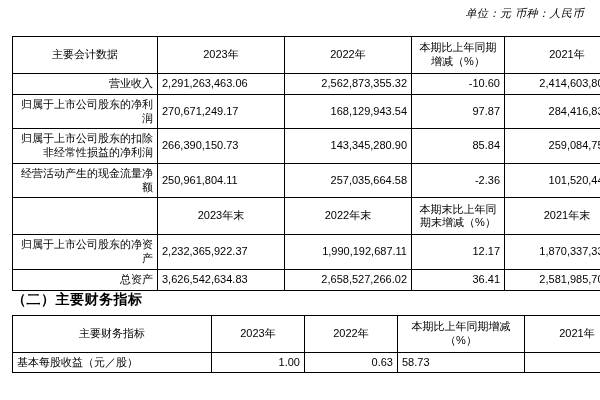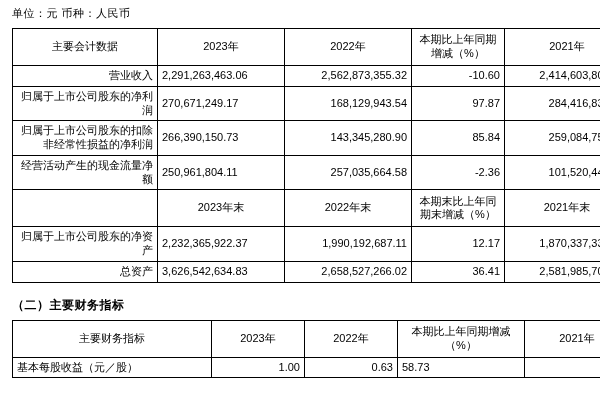--- a/index.html
+++ b/index.html
@@ -15,26 +15,28 @@
     overflow: hidden;
   }
   .page {
     position: relative;
     width: 600px;
     height: 400px;
     box-sizing: border-box;
     padding: 6px 12px 0 12px;
   }
   .unit-line {
+    text-align: right;
     font-size: 11px;
     letter-spacing: 0.5px;
     padding-right: 4px;
-    margin-bottom: 8px;
+    margin-bottom: 16px;
     height: 14px;
     line-height: 14px;
+    font-style: italic;
   }
   table.fin {
     border-collapse: collapse;
     width: 576px;
     table-layout: fixed;
   }
   table.fin td {
     border: 1px solid #000000;
     font-size: 11px;
     padding: 3px 4px;
@@ -50,23 +52,22 @@
   .c-pct { width: 84px; text-align: right; }
   .c-v3 { width: 116px; text-align: right; }
 
   .hdr {
     text-align: center !important;
     font-weight: normal;
   }
   .hdr-label { text-align: center !important; }
 
   .section-title {
-    margin-top: 14px;
     margin-bottom: 6px;
-    font-size: 12px;
+    font-size: 14px;
     font-weight: bold;
     letter-spacing: 0.5px;
   }
   table.ind {
     border-collapse: collapse;
     width: 576px;
     table-layout: fixed;
   }
   table.ind td {
     border: 1px solid #000000;

